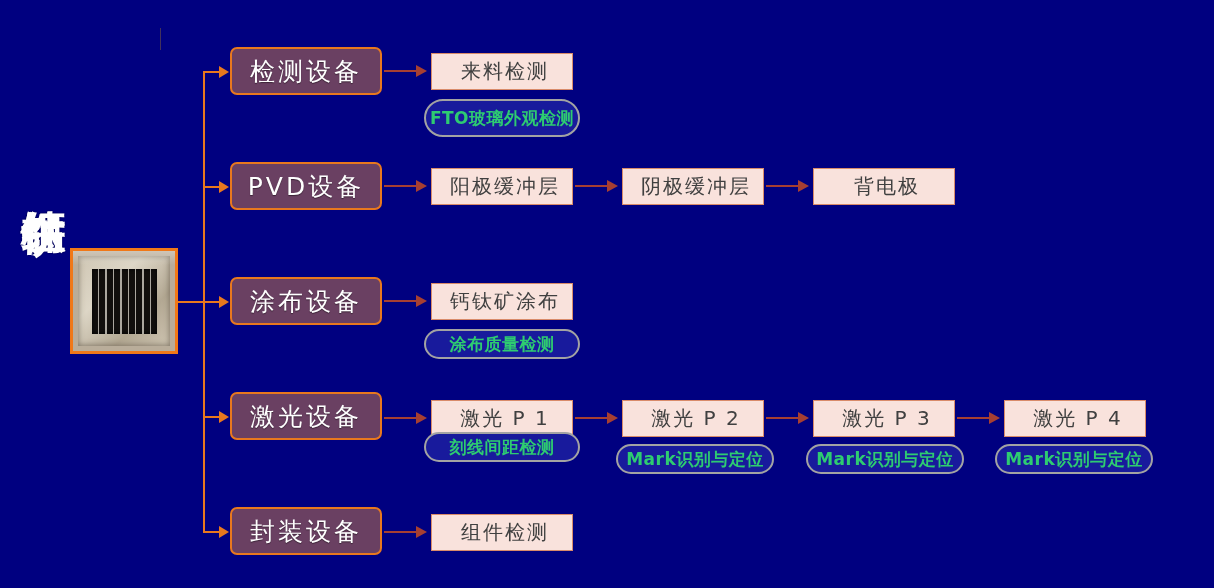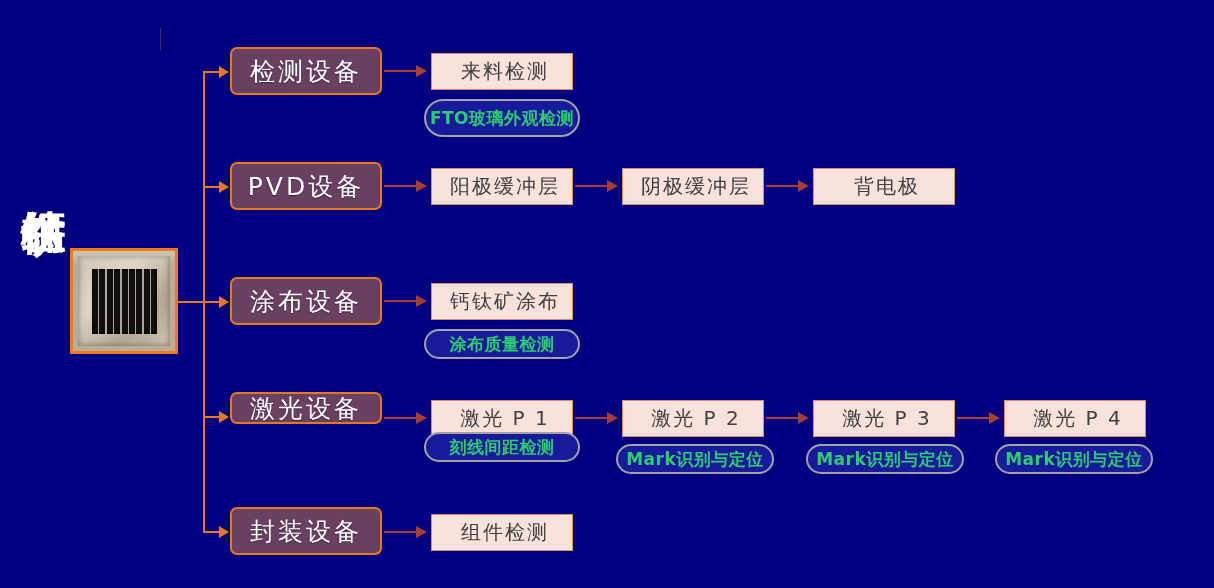--- a/index.html
+++ b/index.html
@@ -175,21 +175,21 @@
   <div class="pr-box" style="left:813px;top:140px;width:142px;height:37px;">背电极</div>
 
   <div class="eq-box" style="left:230px;top:249px;width:152px;height:48px;">涂布设备</div>
   <div class="r-line" style="left:384px;top:272px;width:34px;"></div>
   <div class="r-head" style="left:416px;top:267px;"></div>
   <div class="pr-box" style="left:431px;top:255px;width:142px;height:37px;">钙钛矿涂布</div>
   <div class="pill" style="left:424px;top:301px;width:156px;height:30px;">
     <span>涂布质量检测</span>
   </div>
 
-  <div class="eq-box" style="left:230px;top:364px;width:152px;height:32px;">激光设备</div>
+  <div class="eq-box" style="left:230px;top:364px;width:152px;height:48px;">激光设备</div>
 
   <div class="r-line" style="left:384px;top:389px;width:34px;"></div>
   <div class="r-head" style="left:416px;top:384px;"></div>
   <div class="pr-box" style="left:431px;top:372px;width:142px;height:37px;">激光 P 1</div>
   <div class="pill" style="left:424px;top:404px;width:156px;height:30px;">
     <span>刻线间距检测</span>
   </div>
 
   <div class="r-line" style="left:575px;top:389px;width:34px;"></div>
   <div class="r-head" style="left:607px;top:384px;"></div>

